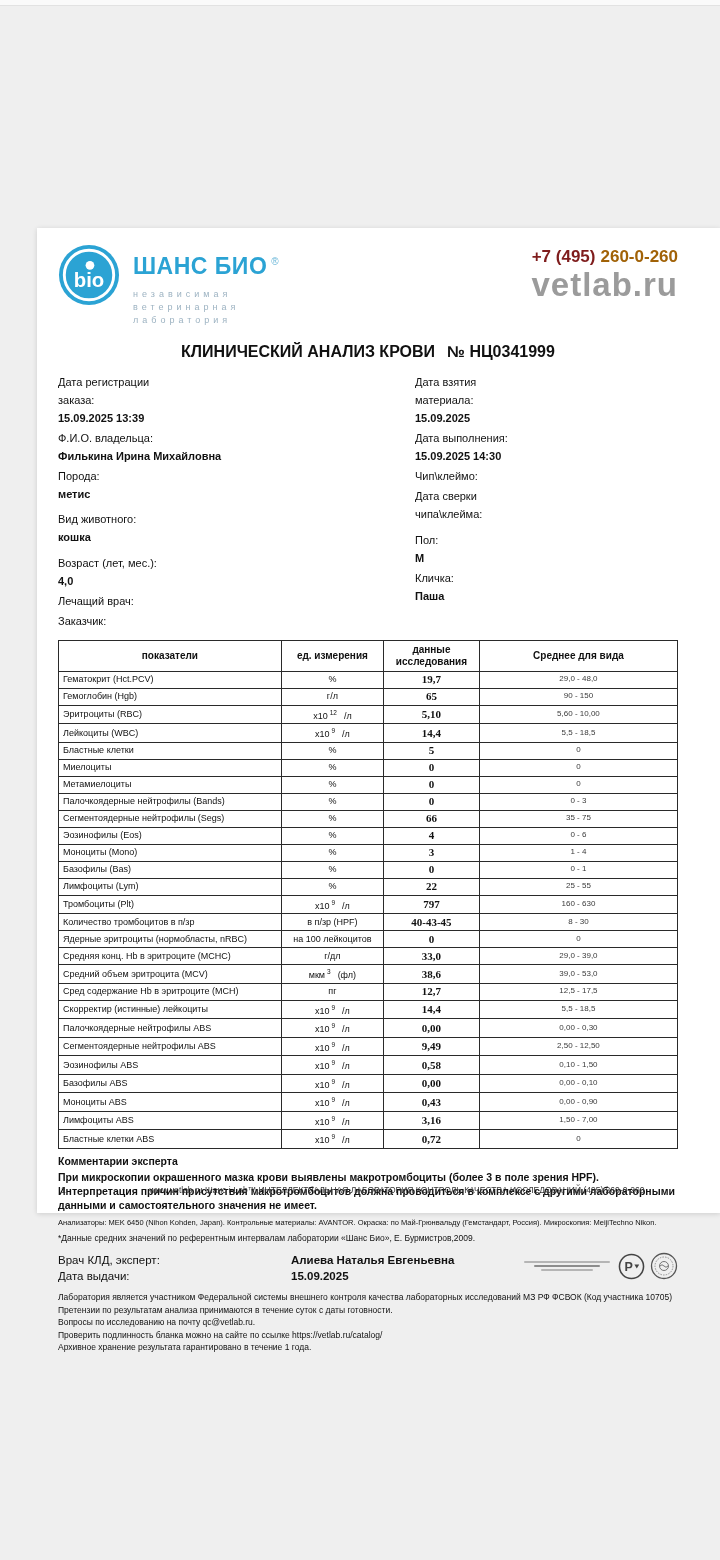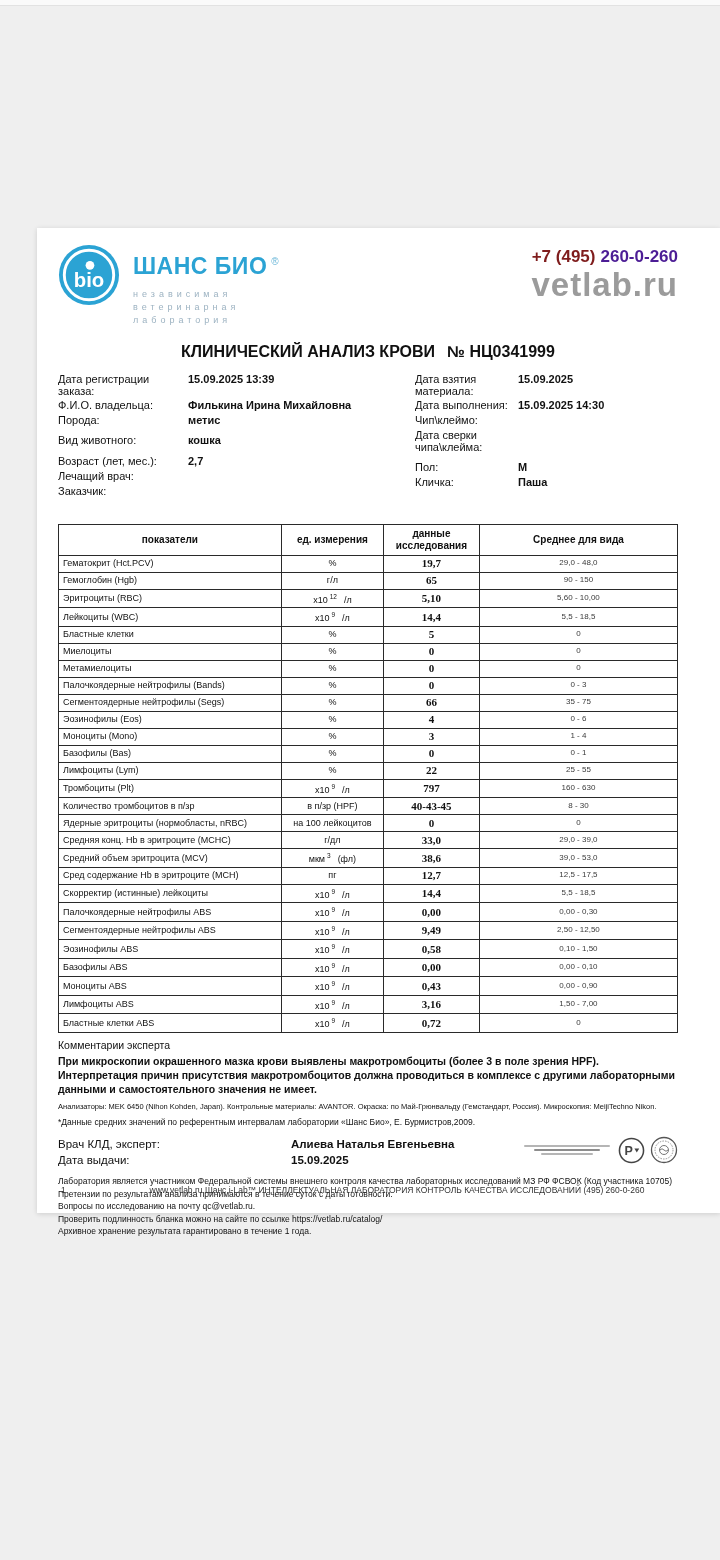--- a/index.html
+++ b/index.html
@@ -20,54 +20,54 @@
   
   .hdr{display:flex;justify-content:space-between;align-items:flex-start;}
   .brand{display:flex;gap:13px;align-items:flex-start;}
   .brand-name{font-size:23px;font-weight:bold;color:#2ba3d4;letter-spacing:0.5px;line-height:36px;}
   .brand-reg{font-size:10px;color:#69b6d8;vertical-align:super;margin-left:4px;font-weight:normal;}
   .tagline{margin-top:4px;}
   .tagline div{font-size:9px;letter-spacing:4px;color:#9db3c2;line-height:13px;}
   .contact{text-align:right;margin-top:3px;}
   .phone{font-size:17px;line-height:20px;}
   .phone-prefix{color:#7f1d1d;font-weight:bold;}
-  .phone-num{color:#4c1d95;font-weight:bold;margin-left:5px;}
+  .phone-num{color:#a16207;font-weight:bold;margin-left:5px;}
   .site{font-size:33px;font-weight:bold;color:#9b9b9b;line-height:36px;letter-spacing:1px;}
 
   
   .title{margin-top:16px;text-align:center;font-size:16px;font-weight:bold;}
   .title .num{margin-left:12px;}
 
   
   .info{display:flex;margin-top:12px;font-size:11px;}
   .info-left{width:357px;flex:none;}
   .info-right{flex:1;}
-  .i-row{display:flex;margin-bottom:2px;min-height:13px;line-height:12px;}
+  .i-row{display:flex;margin-bottom:2px;min-height:13px;line-height:18px;flex-direction:column;}
   .info-left .i-label{width:130px;flex:none;}
   .info-right .i-label{width:103px;flex:none;}
   .i-value{font-weight:bold;flex:1;}
   .info-left .i-row:nth-child(4){margin-top:7px;}
   .info-left .i-row:nth-child(5){margin-top:8px;}
   .info-right .i-row:nth-child(5){margin-top:8px;}
 
   
-  table.results{border-collapse:collapse;width:620px;margin-top:24px;table-layout:fixed;}
+  table.results{border-collapse:collapse;width:620px;margin-top:8px;table-layout:fixed;}
   .results th,.results td{border:1px solid #2a2a2a;}
   .results th{font-size:10px;font-weight:bold;padding:3px 2px;line-height:12px;}
   .results td{padding:2px 4px;line-height:10.5px;height:12px;}
   td.c-name{font-size:9px;text-align:left;}
   td.c-unit{font-size:9px;text-align:center;}
   td.c-unit sup{font-size:6.5px;margin-left:2px;}
   td.c-unit .u-suf{margin-left:7px;}
   td.c-val{font-size:11px;font-weight:bold;text-align:center;font-family:Liberation Serif, serif;}
   td.c-ref{font-size:8px;text-align:center;color:#3a3a3a;}
 
   
   .comments{margin-top:6px;width:620px;}
-  .cm-head{font-size:10.5px;font-weight:normal;}
+  .cm-head{font-size:10.5px;font-weight:bold;}
   .cm-main{font-size:10.5px;font-weight:bold;line-height:14px;margin-top:3px;}
   .cm-analyzers{font-size:7.5px;line-height:9.5px;margin-top:6px;}
   .cm-note{font-size:8.5px;margin-top:6px;}
 
   
   .expert{margin-top:9px;position:relative;width:620px;}
   .e-row{display:flex;font-size:11.5px;line-height:16px;}
   .e-label{width:233px;flex:none;}
   .e-value{font-weight:bold;}
   .stamps{position:absolute;right:0;top:0;display:flex;align-items:center;gap:5px;}
@@ -135,21 +135,21 @@
           <div class="i-row">
             <div class="i-label">Порода:</div>
             <div class="i-value">метис</div>
           </div>
           <div class="i-row">
             <div class="i-label">Вид животного:</div>
             <div class="i-value">кошка</div>
           </div>
           <div class="i-row">
             <div class="i-label">Возраст (лет, мес.):</div>
-            <div class="i-value">2,7</div>
+            <div class="i-value">4,0</div>
           </div>
           <div class="i-row">
             <div class="i-label">Лечащий врач:</div>
             <div class="i-value"></div>
           </div>
           <div class="i-row">
             <div class="i-label">Заказчик:</div>
             <div class="i-value"></div>
           </div>
         </div>

